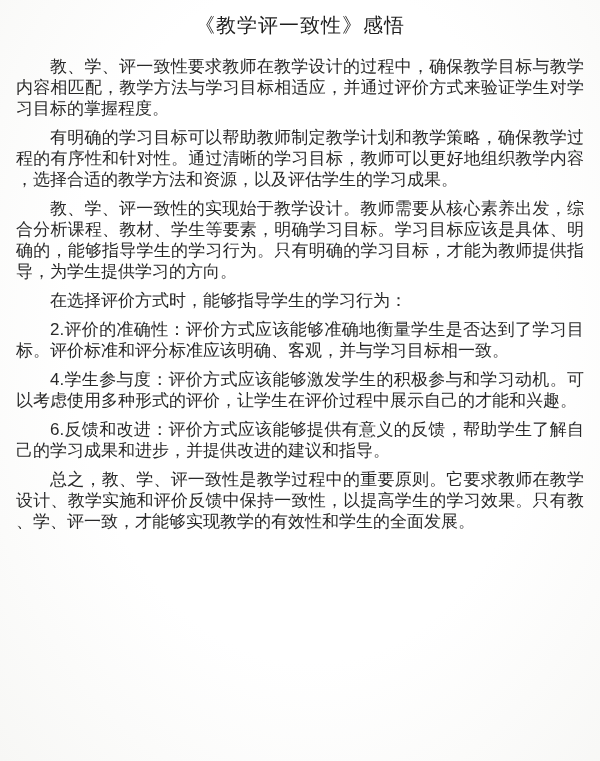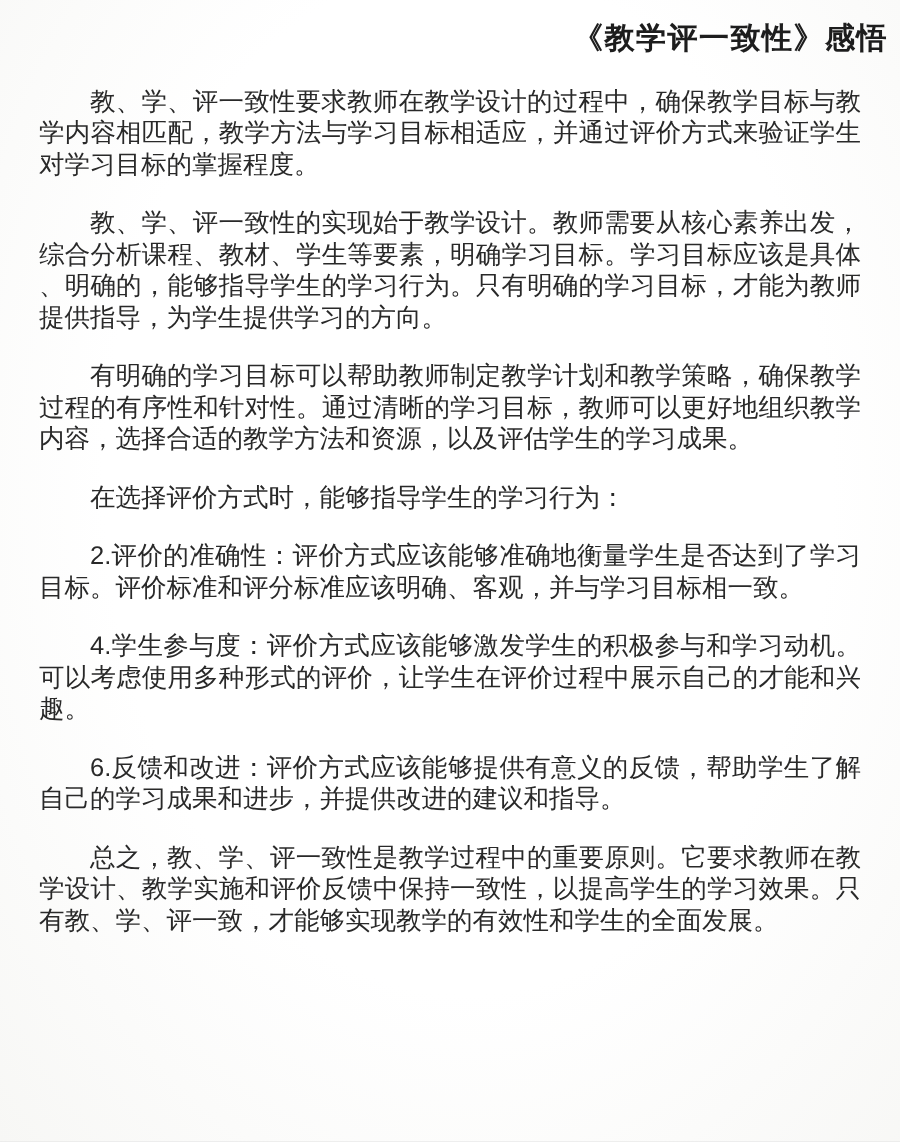--- a/index.html
+++ b/index.html
@@ -14,23 +14,23 @@
     margin: 0 auto;
     box-sizing: border-box;
     padding: 12px 8px 0 8px;
     background: radial-gradient(ellipse at 52% 42%, #ffffff 55%, #f7f7f5 100%);
     font-family: "Liberation Sans", "DejaVu Sans", sans-serif;
     color: #282828;
     overflow: hidden;
   }
   .doc-title {
     margin: 0;
-    text-align: right;
+    text-align: center;
     font-size: 20px;
-    font-weight: 700;
+    font-weight: 400;
     letter-spacing: 1px;
     color: #1d1d1d;
   }
   .doc-author {
     margin-top: 14px;
     padding-right: 88px;
     text-align: right;
     font-size: 16px;
     font-weight: 500;
     color: #242424;
@@ -40,35 +40,35 @@
     font-size: 17px;
     line-height: 21px;
     font-weight: 500;
     text-align: justify;
     text-justify: inter-character;
     word-break: break-all;
     line-break: anywhere;
     color: #292929;
   }
   .doc-body p {
-    margin: 18px;
+    margin: 8px;
     padding: 0;
     text-indent: 2em;
   }
 </style>
 </head>
 <body>
 
 <div class="page">
   <h1 class="doc-title">《教学评一致性》感悟</h1>
 
 
   <div class="doc-body">
     <p>教、学、评一致性要求教师在教学设计的过程中，确保教学目标与教学内容相匹配，教学方法与学习目标相适应，并通过评价方式来验证学生对学习目标的掌握程度。</p>
+    <p>有明确的学习目标可以帮助教师制定教学计划和教学策略，确保教学过程的有序性和针对性。通过清晰的学习目标，教师可以更好地组织教学内容，选择合适的教学方法和资源，以及评估学生的学习成果。</p>
     <p>教、学、评一致性的实现始于教学设计。教师需要从核心素养出发，综合分析课程、教材、学生等要素，明确学习目标。学习目标应该是具体、明确的，能够指导学生的学习行为。只有明确的学习目标，才能为教师提供指导，为学生提供学习的方向。</p>
-    <p>有明确的学习目标可以帮助教师制定教学计划和教学策略，确保教学过程的有序性和针对性。通过清晰的学习目标，教师可以更好地组织教学内容，选择合适的教学方法和资源，以及评估学生的学习成果。</p>
     <p>在选择评价方式时，能够指导学生的学习行为：</p>
     <p>2.评价的准确性：评价方式应该能够准确地衡量学生是否达到了学习目标。评价标准和评分标准应该明确、客观，并与学习目标相一致。</p>
     <p>4.学生参与度：评价方式应该能够激发学生的积极参与和学习动机。可以考虑使用多种形式的评价，让学生在评价过程中展示自己的才能和兴趣。</p>
     <p>6.反馈和改进：评价方式应该能够提供有意义的反馈，帮助学生了解自己的学习成果和进步，并提供改进的建议和指导。</p>
     <p>总之，教、学、评一致性是教学过程中的重要原则。它要求教师在教学设计、教学实施和评价反馈中保持一致性，以提高学生的学习效果。只有教、学、评一致，才能够实现教学的有效性和学生的全面发展。</p>
   </div>
 </div>
 
 </body></html>

